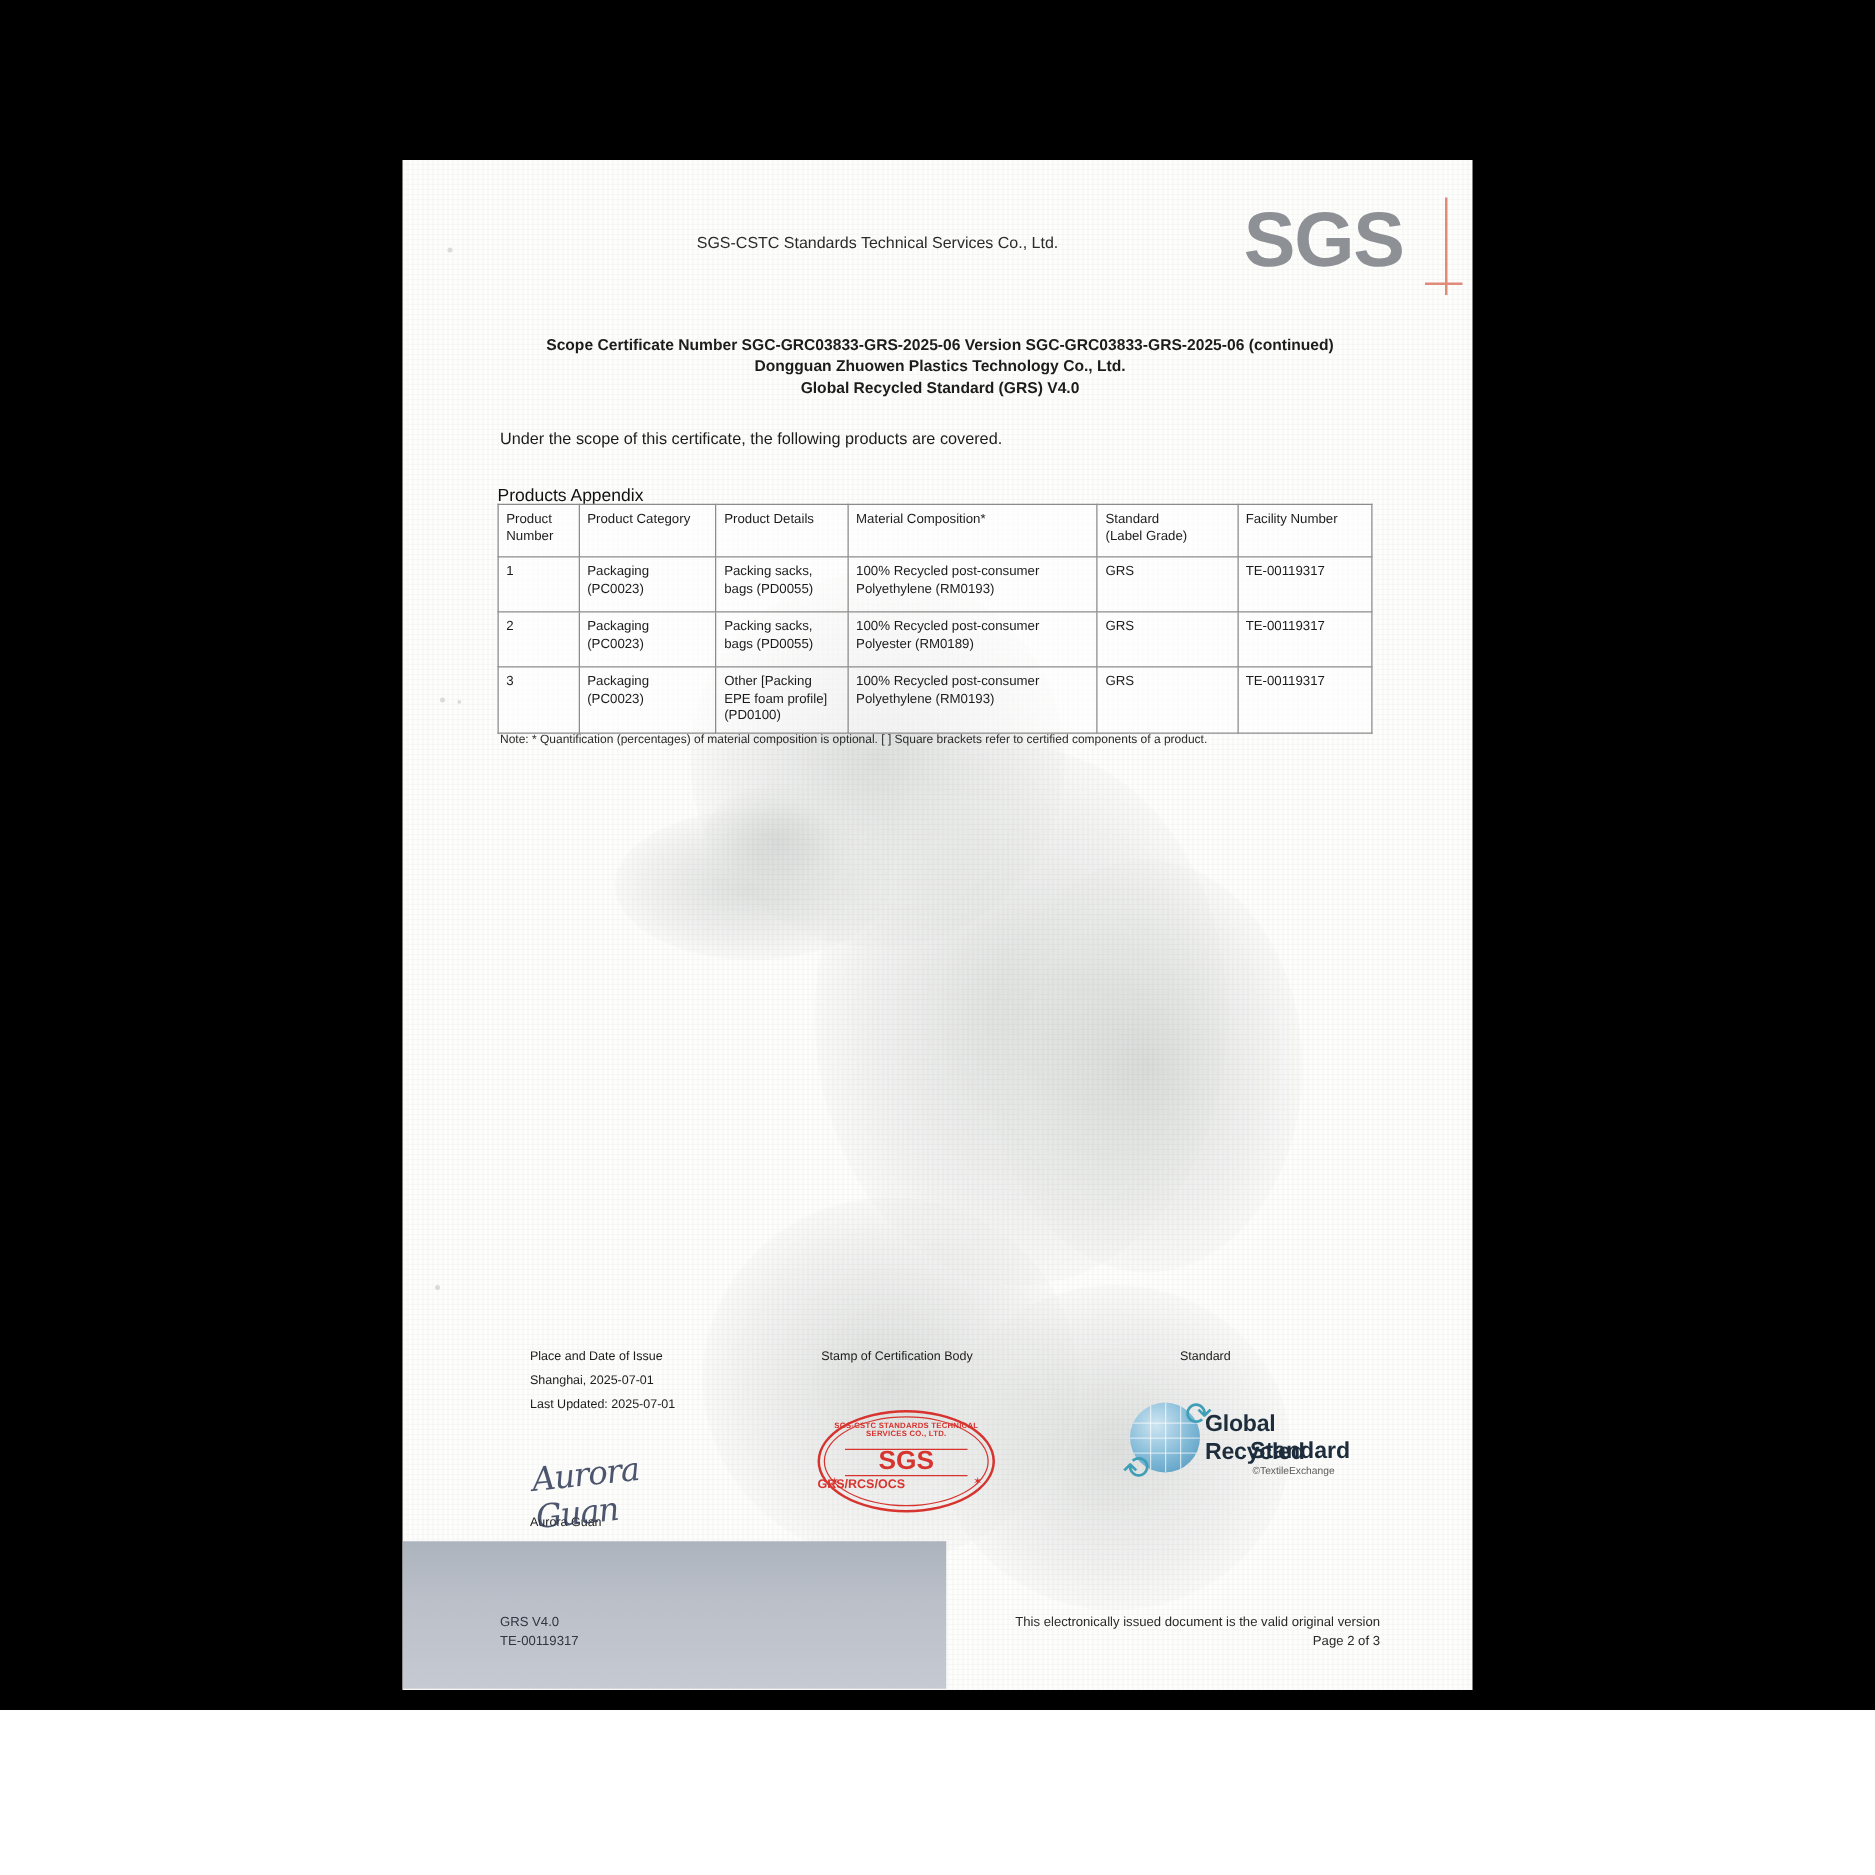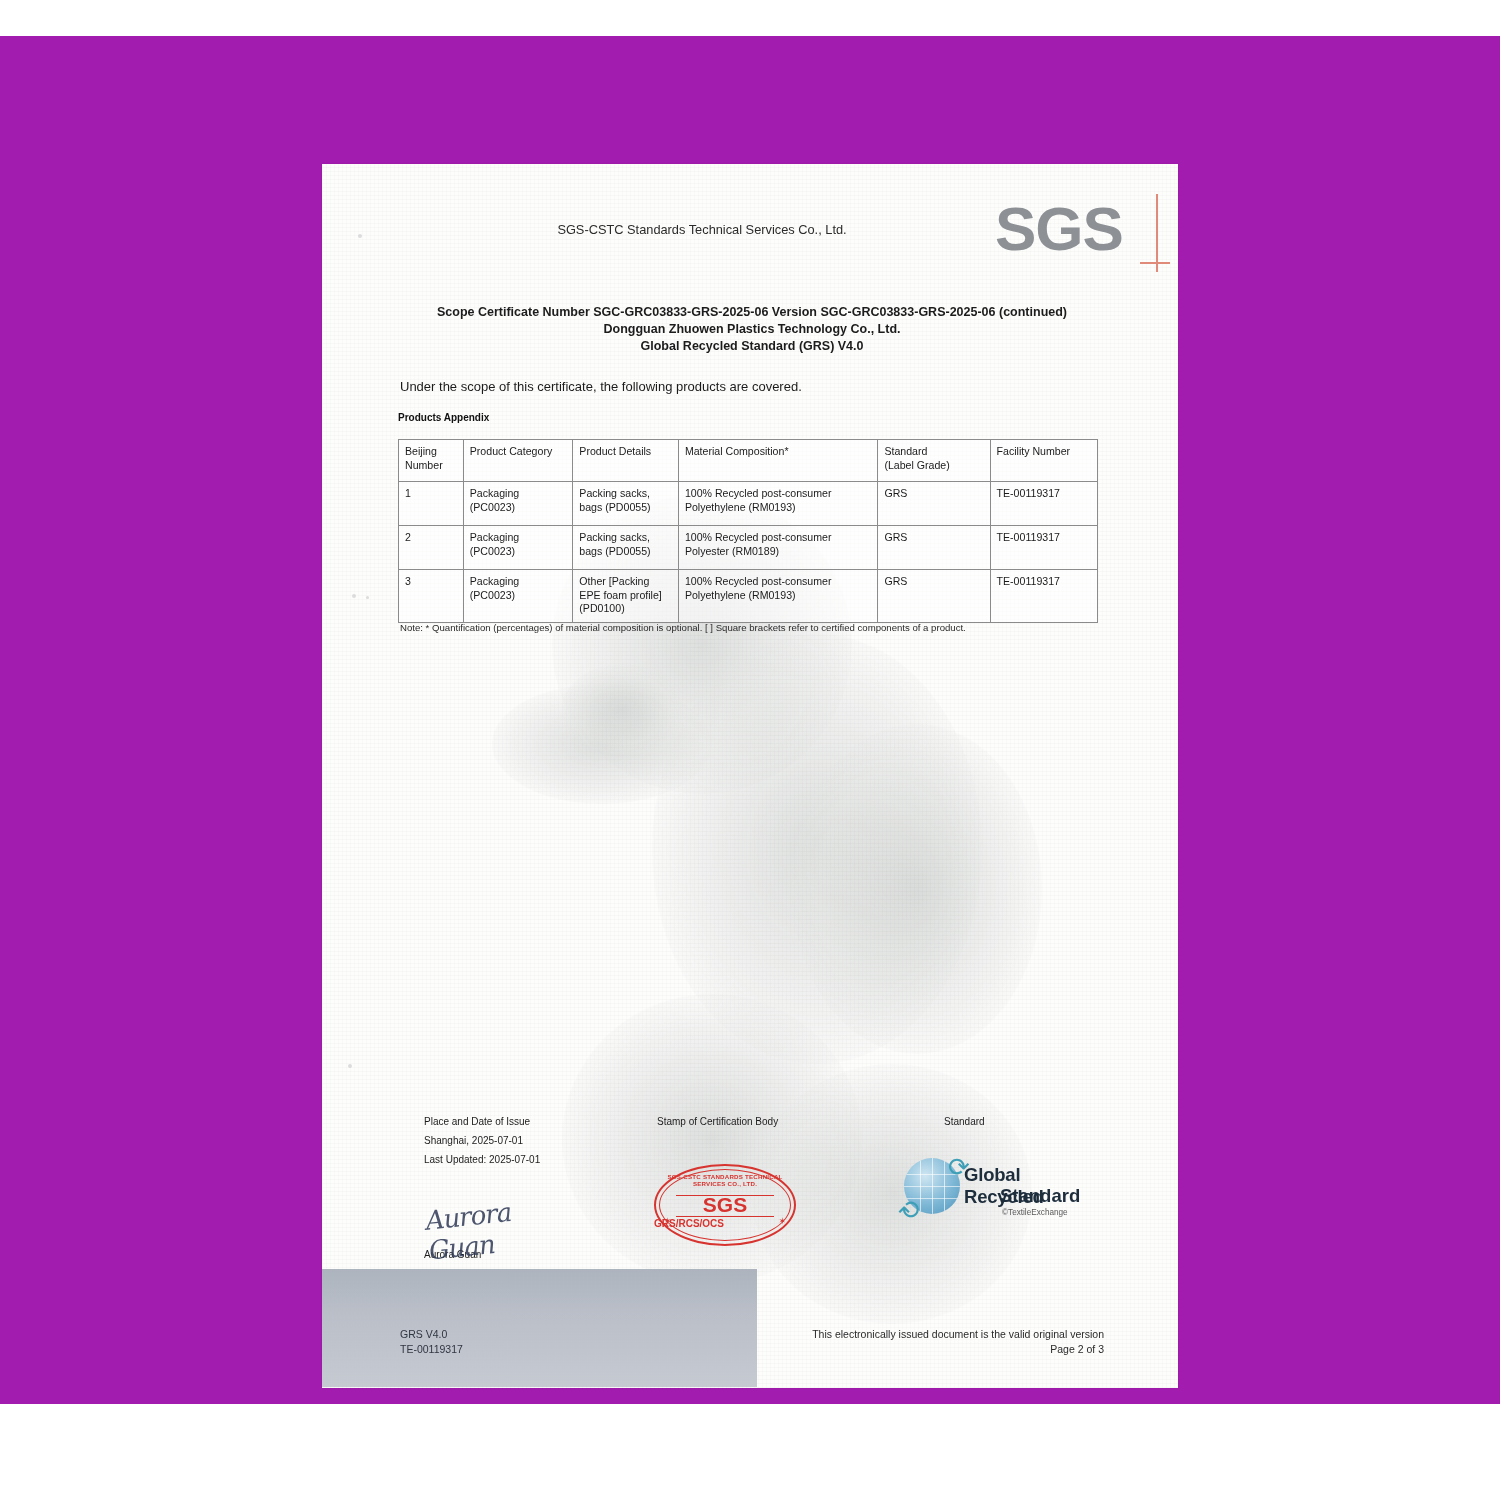--- a/index.html
+++ b/index.html
@@ -9,22 +9,21 @@
     width: 1500px;
     height: 1500px;
     font-family: "Liberation Sans", sans-serif;
   }
 
   #page {
     position: relative;
     width: 1500px;
     height: 1368px;
     overflow: hidden;
-    background: #a21caf;
-    margin-top: 36px;
+    background: #000000;
   }
 
   
   .sheet {
     position: absolute;
     left: 322px;
     top: 128px;
     width: 856px;
     height: 1224px;
     background: #fdfdfc;
@@ -127,23 +126,23 @@
     position: absolute;
     left: 78px;
     top: 215px;
     font-size: 13px;
     color: #1c1c1c;
   }
 
   .appendix-title {
     position: absolute;
     left: 76px;
-    top: 248px;
-    font-size: 10px;
-    font-weight: bold;
+    top: 260px;
+    font-size: 14px;
+    font-weight: normal;
     color: #111;
   }
 
   
   .tbl-wrap {
     position: absolute;
     left: 76px;
     top: 275px;
     width: 700px;
   }
@@ -418,21 +417,21 @@
       <div class="intro">Under the scope of this certificate, the following products are covered.</div>
 
       <div class="appendix-title">Products Appendix</div>
 
       <div class="tbl-wrap">
         <table class="products">
           <thead>
             <tr>
               <td class="col-num">
 
-                <div>Beijing</div>
+                <div>Product</div>
                 <div>Number</div>
               </td>
               <td class="col-cat">Product Category</td>
               <td class="col-det">Product Details</td>
               <td class="col-mat">Material Composition*</td>
               <td class="col-std">
                 <div>Standard</div>
                 <div>(Label Grade)</div>
               </td>
               <td class="col-fac">Facility Number</td>

